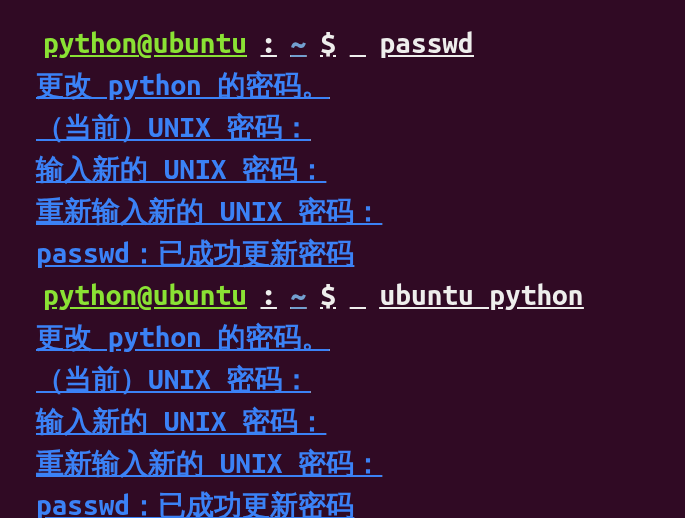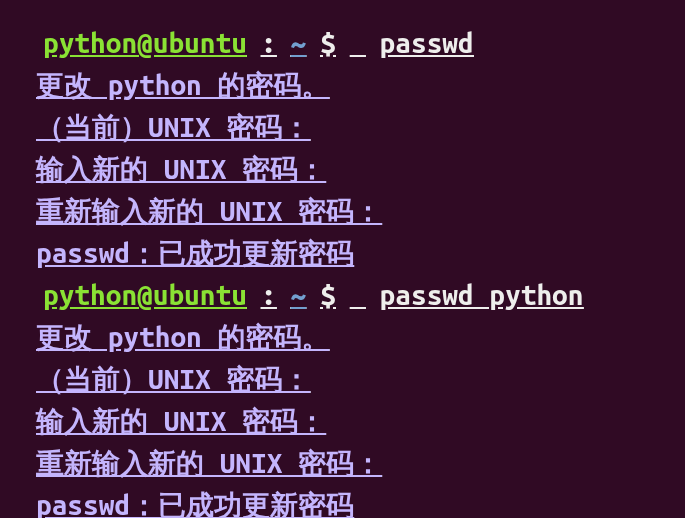--- a/index.html
+++ b/index.html
@@ -36,21 +36,21 @@
     }
     .dollar {
       color: #eeeeec;
       font-weight: bold;
     }
     .cmd {
       color: #eeeeec;
       font-weight: bold;
     }
     .output {
-      color: #c4b5fd;
+      color: #3b82f6;
       font-weight: bold;
     }
     .cursor {
       display: inline-block;
       width: 16px;
       height: 28px;
       background: #eeeeec;
       vertical-align: text-bottom;
       margin-bottom: -2px;
     }
@@ -61,21 +61,21 @@
 <div class="terminal">
 
   <div class="line"><span class="user-host">python@ubuntu</span><span class="colon">:</span><span class="tilde">~</span><span class="dollar">$</span><span class="cmd"> </span><span class="cmd">passwd</span></div>
 
   <div class="line output">更改 python 的密码。</div>
   <div class="line output">（当前）UNIX 密码：</div>
   <div class="line output">输入新的 UNIX 密码：</div>
   <div class="line output">重新输入新的 UNIX 密码：</div>
   <div class="line output">passwd：已成功更新密码</div>
 
-  <div class="line"><span class="user-host">python@ubuntu</span><span class="colon">:</span><span class="tilde">~</span><span class="dollar">$</span><span class="cmd"> </span><span class="cmd">passwd python</span></div>
+  <div class="line"><span class="user-host">python@ubuntu</span><span class="colon">:</span><span class="tilde">~</span><span class="dollar">$</span><span class="cmd"> </span><span class="cmd">ubuntu python</span></div>
 
   <div class="line output">更改 python 的密码。</div>
   <div class="line output">（当前）UNIX 密码：</div>
   <div class="line output">输入新的 UNIX 密码：</div>
   <div class="line output">重新输入新的 UNIX 密码：</div>
   <div class="line output">passwd：已成功更新密码</div>
 
 
 </div>
 

